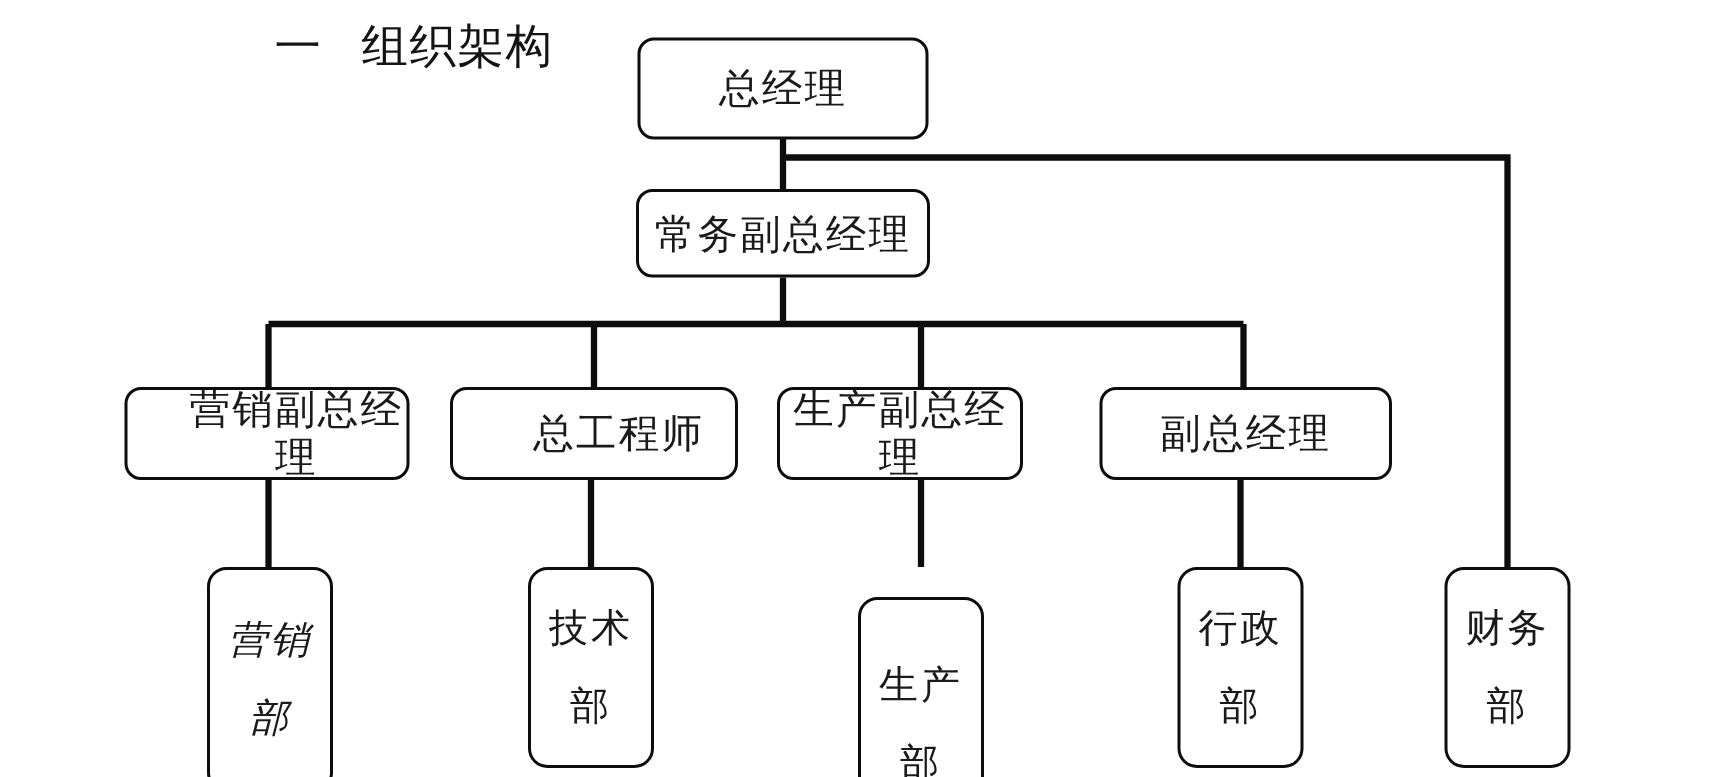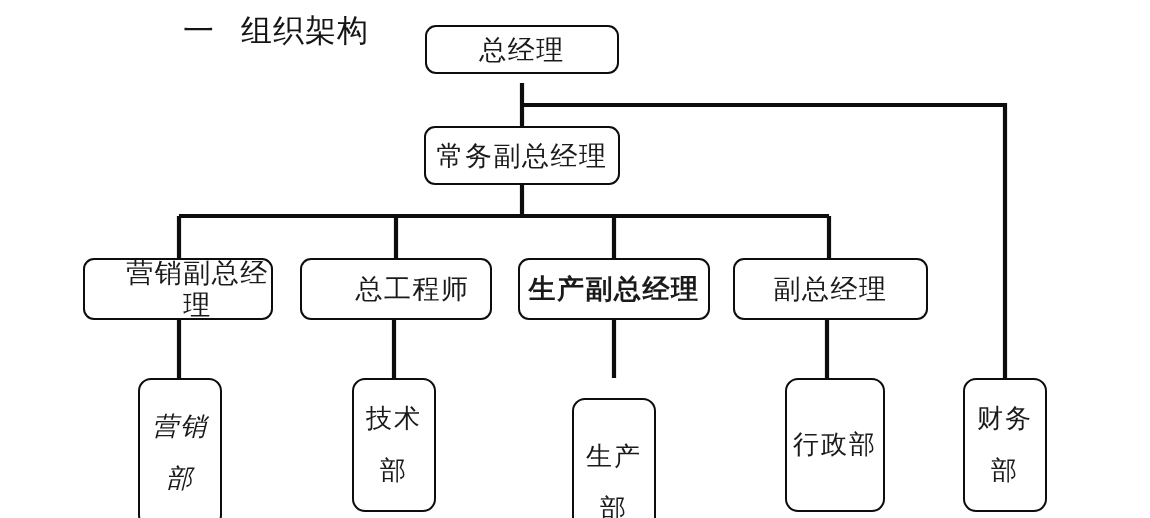--- a/index.html
+++ b/index.html
@@ -92,57 +92,57 @@
       <path d="M 394 320 L 394 378"></path>
       <path d="M 614 320 L 614 378"></path>
       <path d="M 827 320 L 827 378"></path>
     </g>
   </svg>
 
   <div class="title">
     <span class="num">一</span><span>组织架构</span>
   </div>
 
-  <div class="node" style="left:425px; top:25px; width:194px; height:49px;justify-content:flex-end;">
+  <div class="node" style="left:425px; top:25px; width:194px; height:68px;justify-content:flex-end;">
     <span class="label">总经理</span>
   </div>
 
   <div class="node" style="left:424px; top:126px; width:196px; height:59px;">
     <span class="label">常务副总经理</span>
   </div>
 
   <div class="node" style="left:83px; top:258px; width:190px; height:62px;padding-left:39px;">
     <span class="label">营销副总经理</span>
   </div>
 
   <div class="node" style="left:300px; top:258px; width:192px; height:62px;padding-left:33px;">
     <span class="label">总工程师</span>
   </div>
 
-  <div class="node" style="left:518px; top:258px; width:192px; height:62px;font-weight:bold;">
+  <div class="node" style="left:518px; top:258px; width:164px; height:62px;">
     <span class="label">生产副总经理</span>
   </div>
 
   <div class="node" style="left:733px; top:258px; width:195px; height:62px;">
     <span class="label">副总经理</span>
   </div>
 
   <div class="node dept" style="left:138px; top:378px; width:84px; height:150px;font-style:italic;">
     <span class="label">营销部</span>
   </div>
 
   <div class="node dept" style="left:352px; top:378px; width:84px; height:134px;">
     <span class="label">技术部</span>
   </div>
 
   <div class="node dept" style="left:572px; top:398px; width:84px; height:169px;">
     <span class="label">生产部</span>
   </div>
 
-  <div class="node dept" style="left:785px; top:378px; width:100px; height:134px;">
+  <div class="node dept" style="left:785px; top:378px; width:84px; height:134px;">
     <span class="label">行政部</span>
   </div>
 
   <div class="node dept" style="left:963px; top:378px; width:84px; height:134px;">
     <span class="label">财务部</span>
   </div>
 
 </div>
 
 </body></html>

